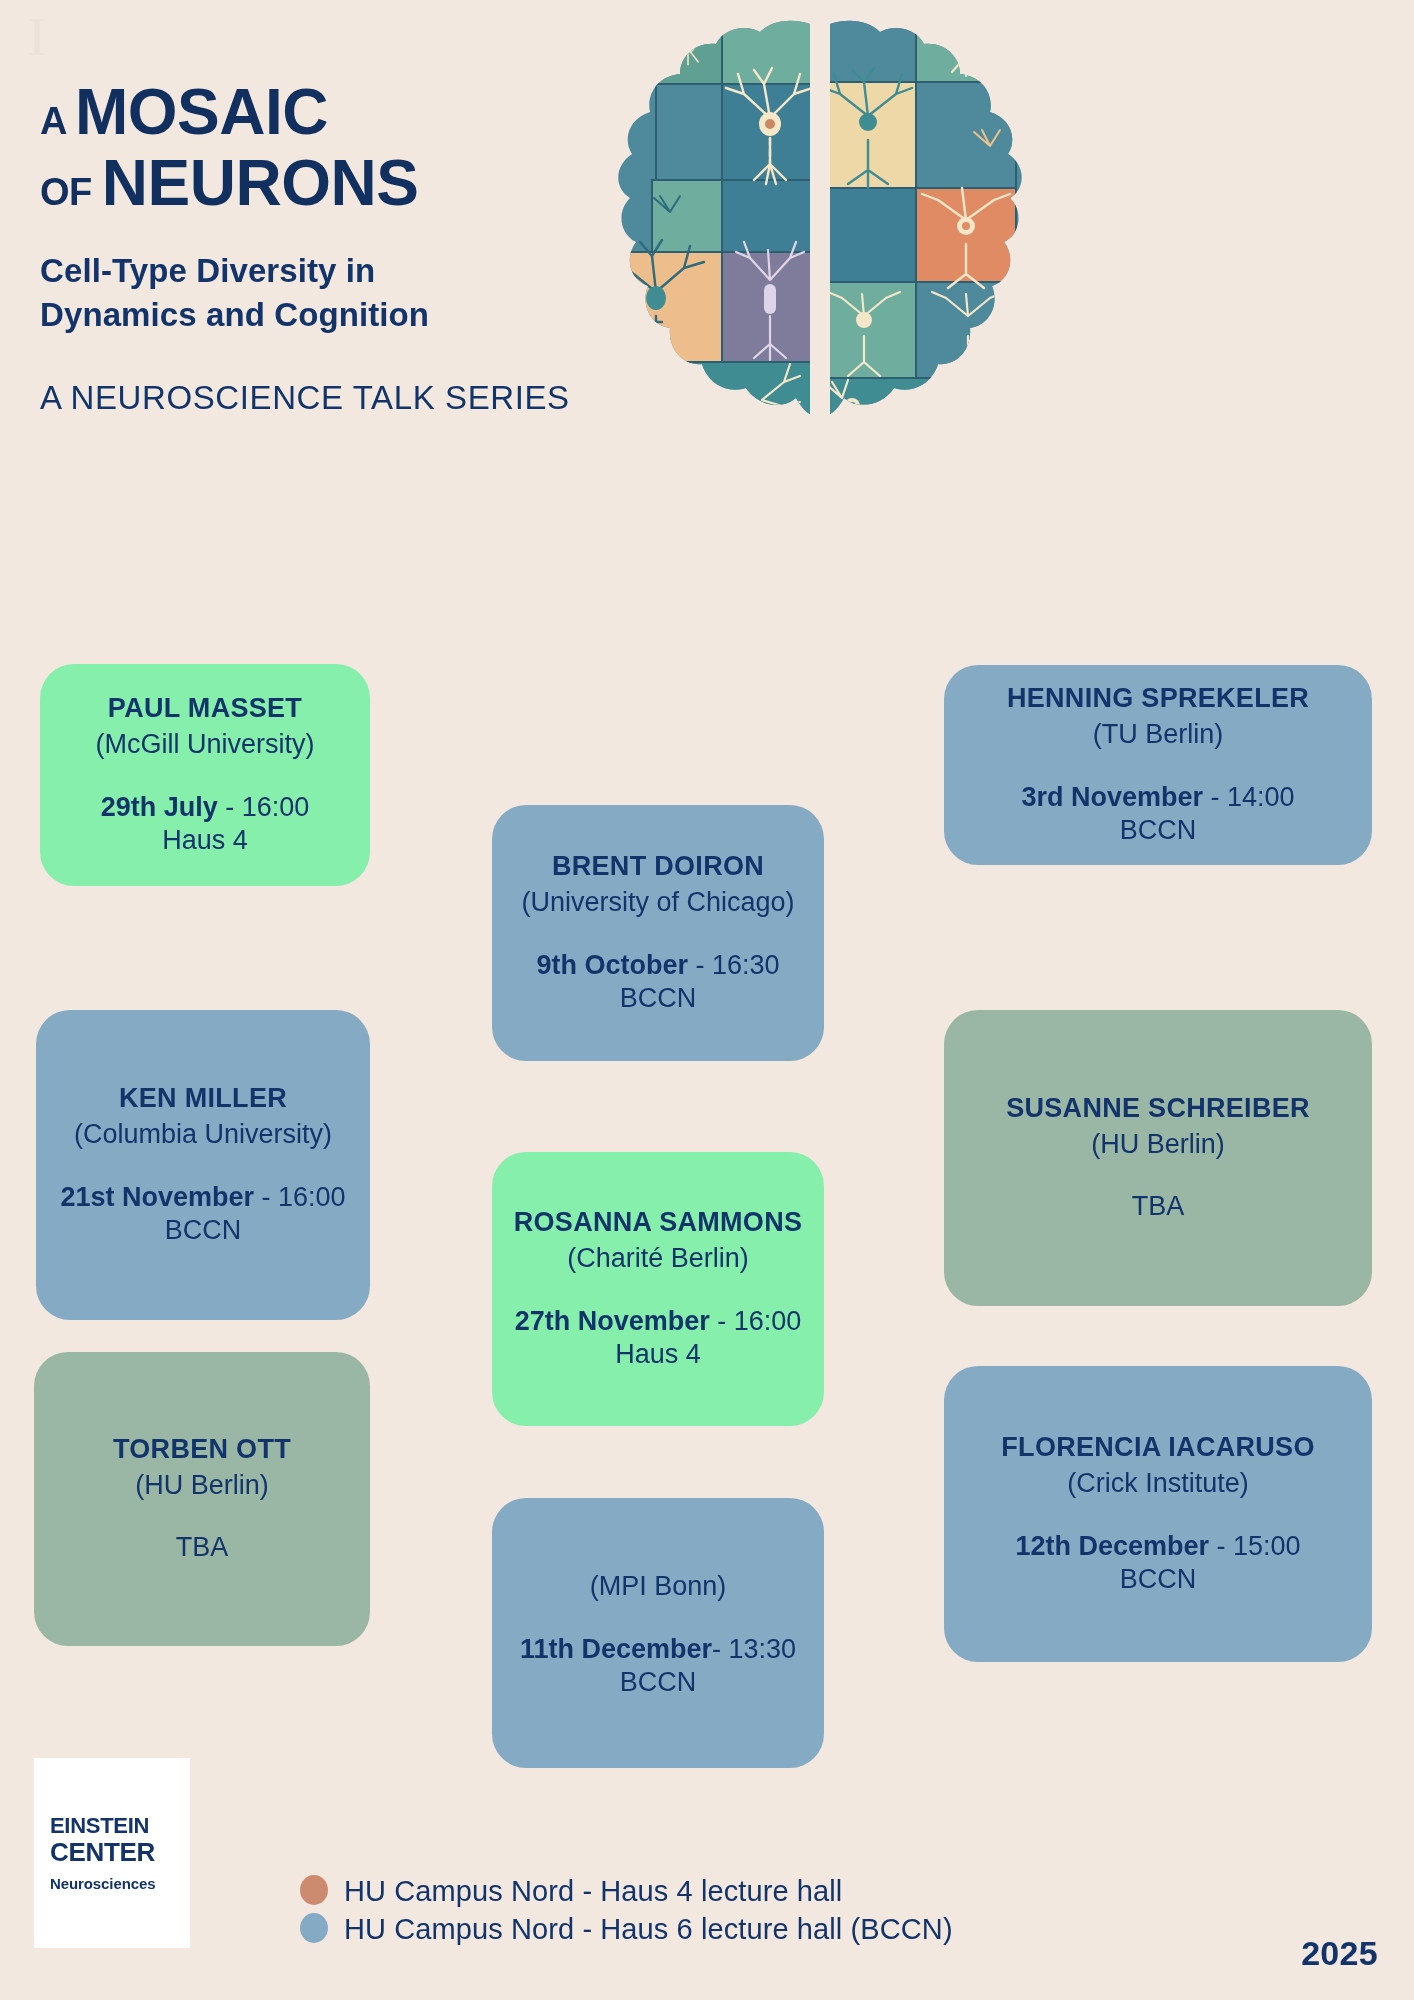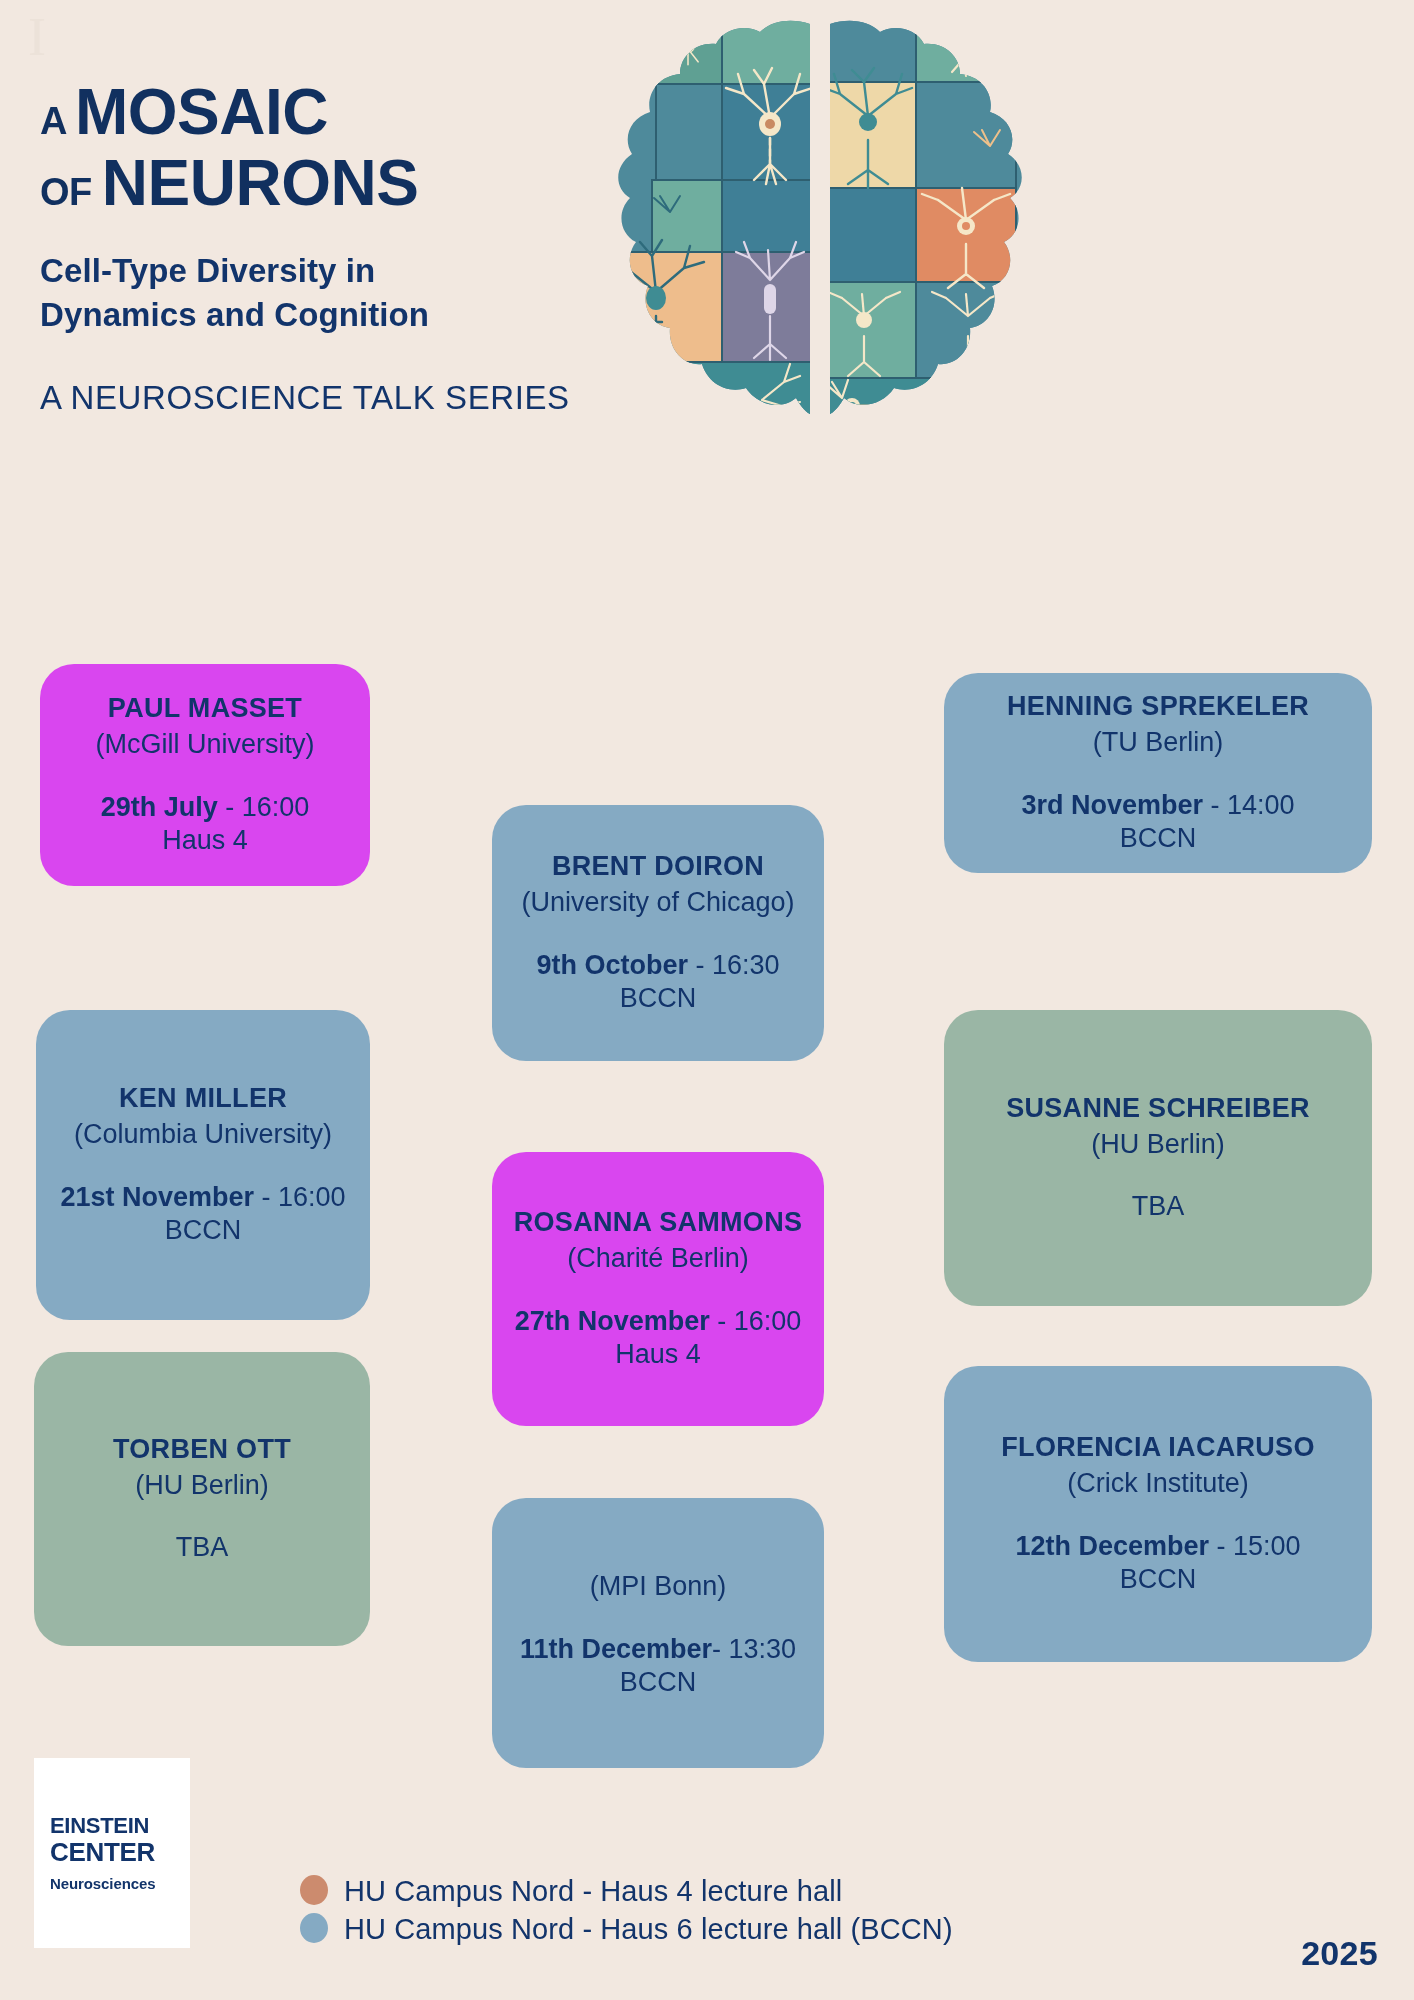--- a/index.html
+++ b/index.html
@@ -44,27 +44,27 @@
     padding:14px 16px;
     color:#12346b;
   }
   .card .name { font-size:27px; font-weight:800; letter-spacing:0.3px; line-height:1.18; }
   .card .aff  { font-size:27px; font-weight:400; line-height:1.2; margin-top:3px; }
   .card .gap  { height:30px; }
   .card .when { font-size:27px; font-weight:400; line-height:1.22; }
   .card .when b { font-weight:800; }
   .card .where{ font-size:27px; font-weight:400; line-height:1.22; }
 
-  .c-orange { background:#d946ef; }
+  .c-orange { background:#86efac; }
   .c-blue   { background:#85aac3; }
   .c-green  { background:#9ab6a5; }
 
   
   #card-masset       { left:40px;  top:664px;  width:330px; height:222px; }
-  #card-sprekeler    { left:944px; top:665px;  width:428px; height:200px;margin-top:8px; }
+  #card-sprekeler    { left:944px; top:665px;  width:428px; height:200px; }
   #card-doiron       { left:492px; top:805px;  width:332px; height:256px; }
   #card-miller       { left:36px;  top:1010px; width:334px; height:310px; }
   #card-schreiber    { left:944px; top:1010px; width:428px; height:296px;align-items:center; }
   #card-sammons      { left:492px; top:1152px; width:332px; height:274px; }
   #card-ott          { left:34px;  top:1352px; width:336px; height:294px; }
   #card-iacaruso     { left:944px; top:1366px; width:428px; height:296px; }
   #card-oberlaender  { left:492px; top:1498px; width:332px; height:270px; }
 
   
   .logo-box { position:absolute; left:34px; top:1758px; width:156px; height:190px;

